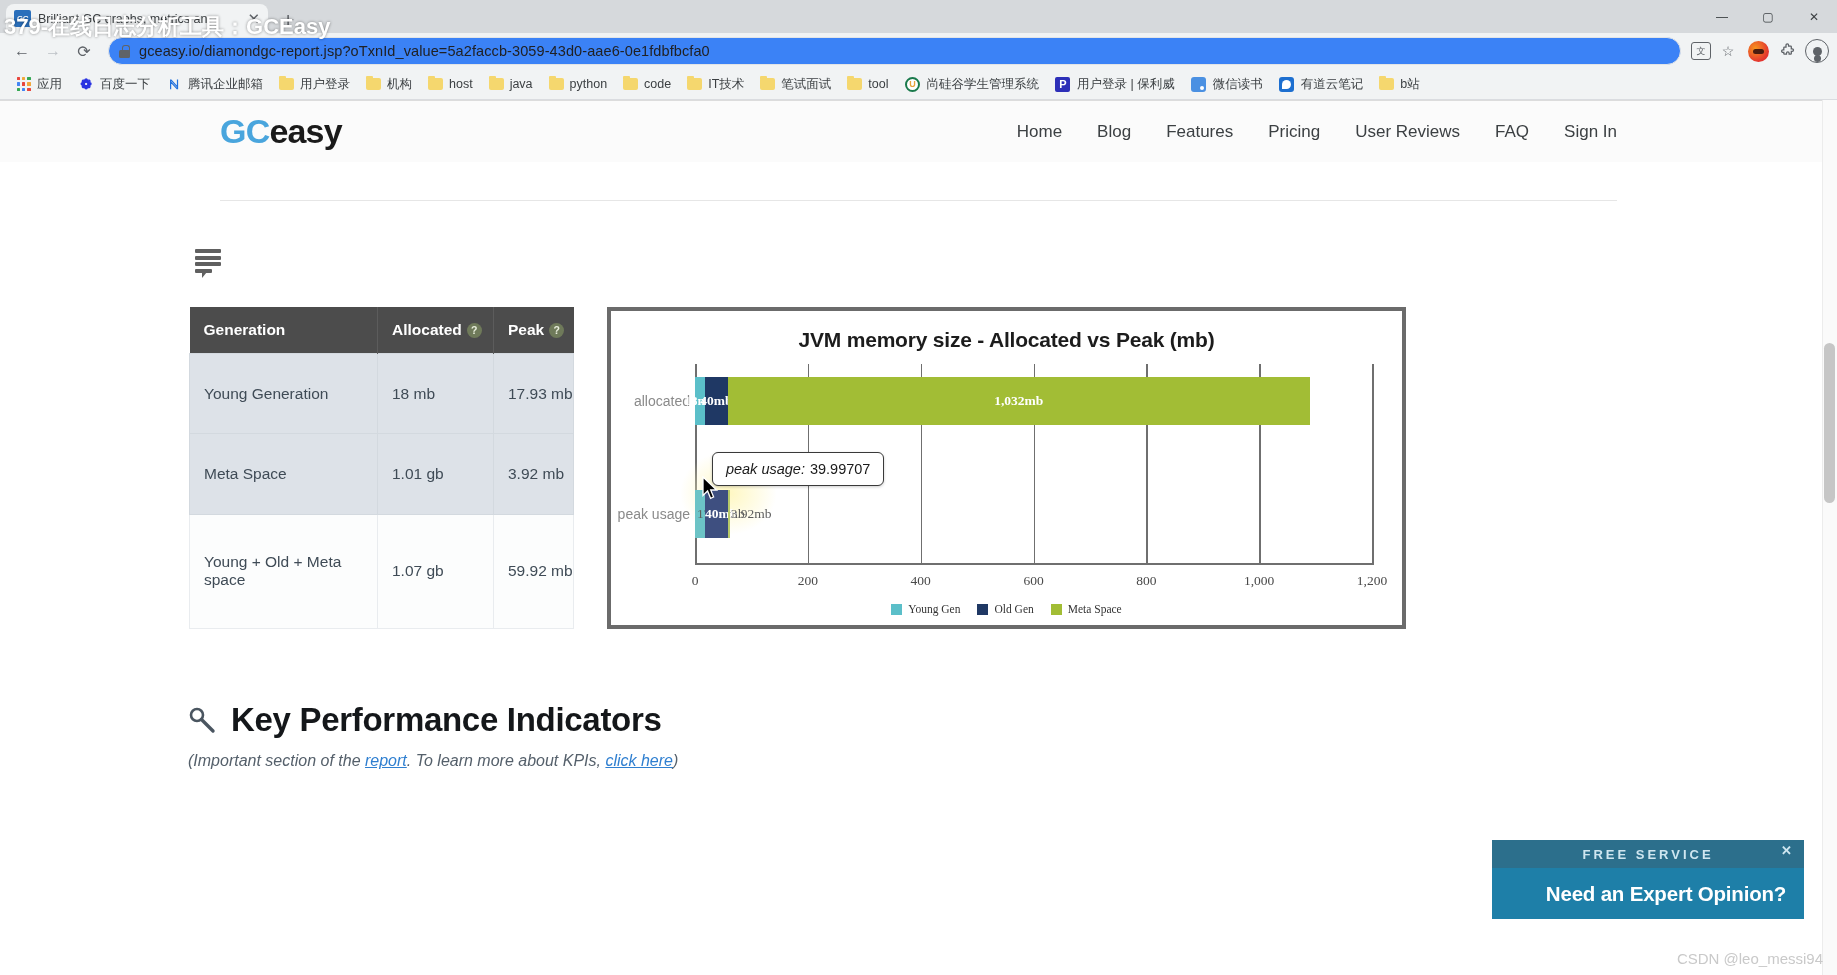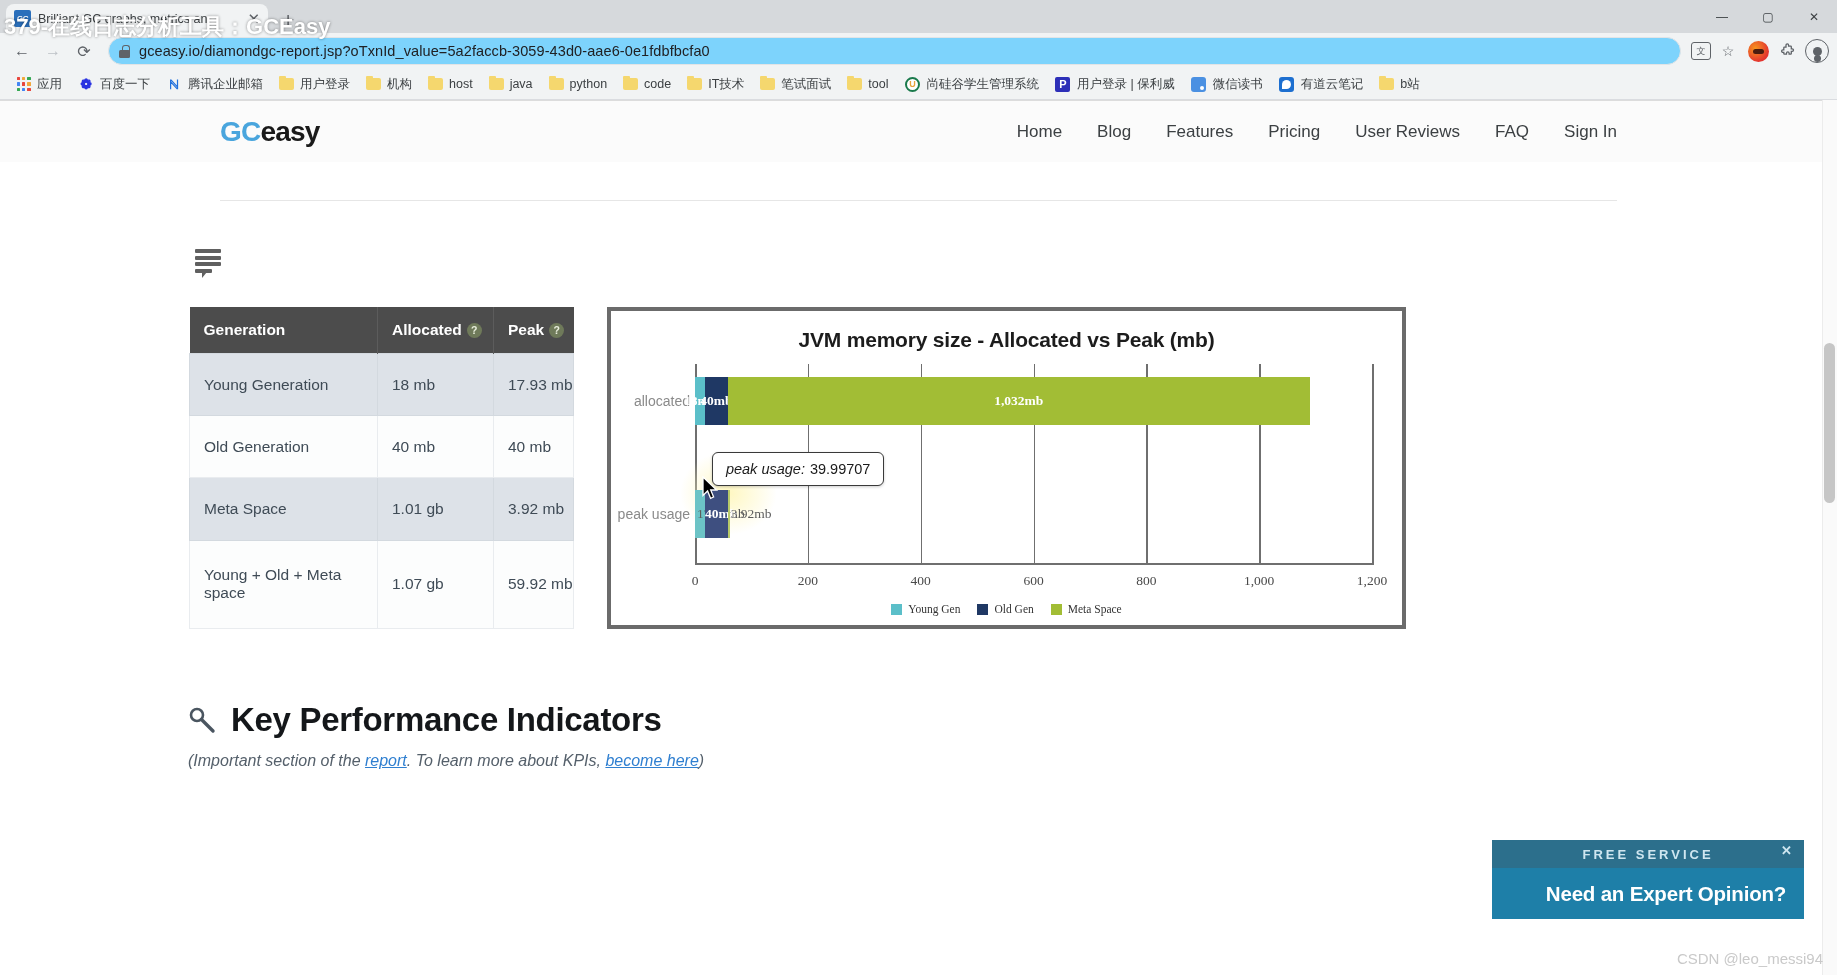--- a/index.html
+++ b/index.html
@@ -58,21 +58,21 @@
   .toolbar {
     height: 36px; background: #f1f3f4; display: flex; align-items: center;
     padding: 0 8px; gap: 3px;
   }
   .navbtn {
     width: 28px; height: 28px; display: flex; align-items: center;
     justify-content: center; color: #5f6368; font-size: 16px; border-radius: 50%;
   }
   .navbtn.disabled { color: #bdc1c6; }
   .omnibox {
-    flex: 1 1 auto; height: 28px; background: #7dd3fc; border-radius: 14px;
+    flex: 1 1 auto; height: 28px; background: #3b82f6; border-radius: 14px;
     display: flex; align-items: center; padding: 0 10px; margin: 0 7px;
     gap: 9px; border: 1px solid #e2e4e6;
   }
   .lock-ico { width: 11px; height: 13px; position: relative; flex: 0 0 auto; }
   .lock-ico:before {
     content:""; position:absolute; left:0; bottom:0; width:11px; height:8px;
     background:#5f6368; border-radius:1.5px;
   }
   .lock-ico:after {
     content:""; position:absolute; left:2.5px; top:0; width:6px; height:7px;
@@ -155,21 +155,21 @@
     position: absolute; left: 0; top: 100px; width: 1837px; height: 875px;
     background: #ffffff; overflow: hidden;
   }
   .page-inner { width: 1837px; position: relative; }
 
   .site-header {
     height: 62px; display: flex; align-items: center;
     padding: 0 220px 0 220px; background: #fbfbfb;
     border-top: 1px solid #dcdcdc;
   }
-  .logo { font-size: 28px; font-weight: bold; letter-spacing: -0.8px; }
+  .logo { font-size: 34px; font-weight: bold; letter-spacing: -0.8px; }
   .logo .gc { color: #49a5dd; }
   .logo .easy { color: #1a1a1a; }
   .nav { margin-left: auto; display: flex; gap: 35px; align-items:center; }
   .nav a { font-size: 17px; color: #3c4043; text-decoration: none; }
 
   .promo-banner {
     margin: 0 220px; background: #6cc4e0; height: 72px;
     position: relative; overflow: hidden; padding: 0 55px;
     display: flex; align-items: center;
   }
@@ -524,25 +524,20 @@
               <th class="col-alloc"><span>Allocated</span><span class="help-badge">?</span></th>
               <th class="col-peak"><span>Peak</span><span class="help-badge">?</span></th>
             </tr>
           </thead>
           <tbody>
             <tr class="alt">
               <td>Young Generation</td>
               <td>18 mb</td>
               <td>17.93 mb</td>
             </tr>
-            <tr class="plain">
-              <td>Old Generation</td>
-              <td>40 mb</td>
-              <td>40 mb</td>
-            </tr>
             <tr class="alt">
               <td>Meta Space</td>
               <td>1.01 gb</td>
               <td>3.92 mb</td>
             </tr>
             <tr class="plain">
               <td>Young + Old + Meta space</td>
               <td>1.07 gb</td>
               <td>59.92 mb</td>
             </tr>
@@ -629,21 +624,21 @@
       <div class="kpi-title">
         <div class="icon-wrench">
           <svg width="30" height="30" viewBox="0 0 30 30">
             <circle cx="9" cy="10" r="6" fill="none" stroke="#4a5560" stroke-width="2.6"></circle>
             <path d="M13.5 14.5 L25 26" stroke="#4a5560" stroke-width="3.4" stroke-linecap="round"></path>
           </svg>
         </div>
         <h2>Key Performance Indicators</h2>
       </div>
       <div class="kpi-sub">
-        <span>(Important section of the </span><a href="#">report</a><span>. To learn more about KPIs, </span><a href="#">become here</a><span>)</span>
+        <span>(Important section of the </span><a href="#">report</a><span>. To learn more about KPIs, </span><a href="#">click here</a><span>)</span>
       </div>
 
     </div>
 
     <div class="expert">
       <div class="expert-top">
         <span>FREE SERVICE</span>
         <span class="expert-close">✕</span>
       </div>
       <div class="expert-body">

